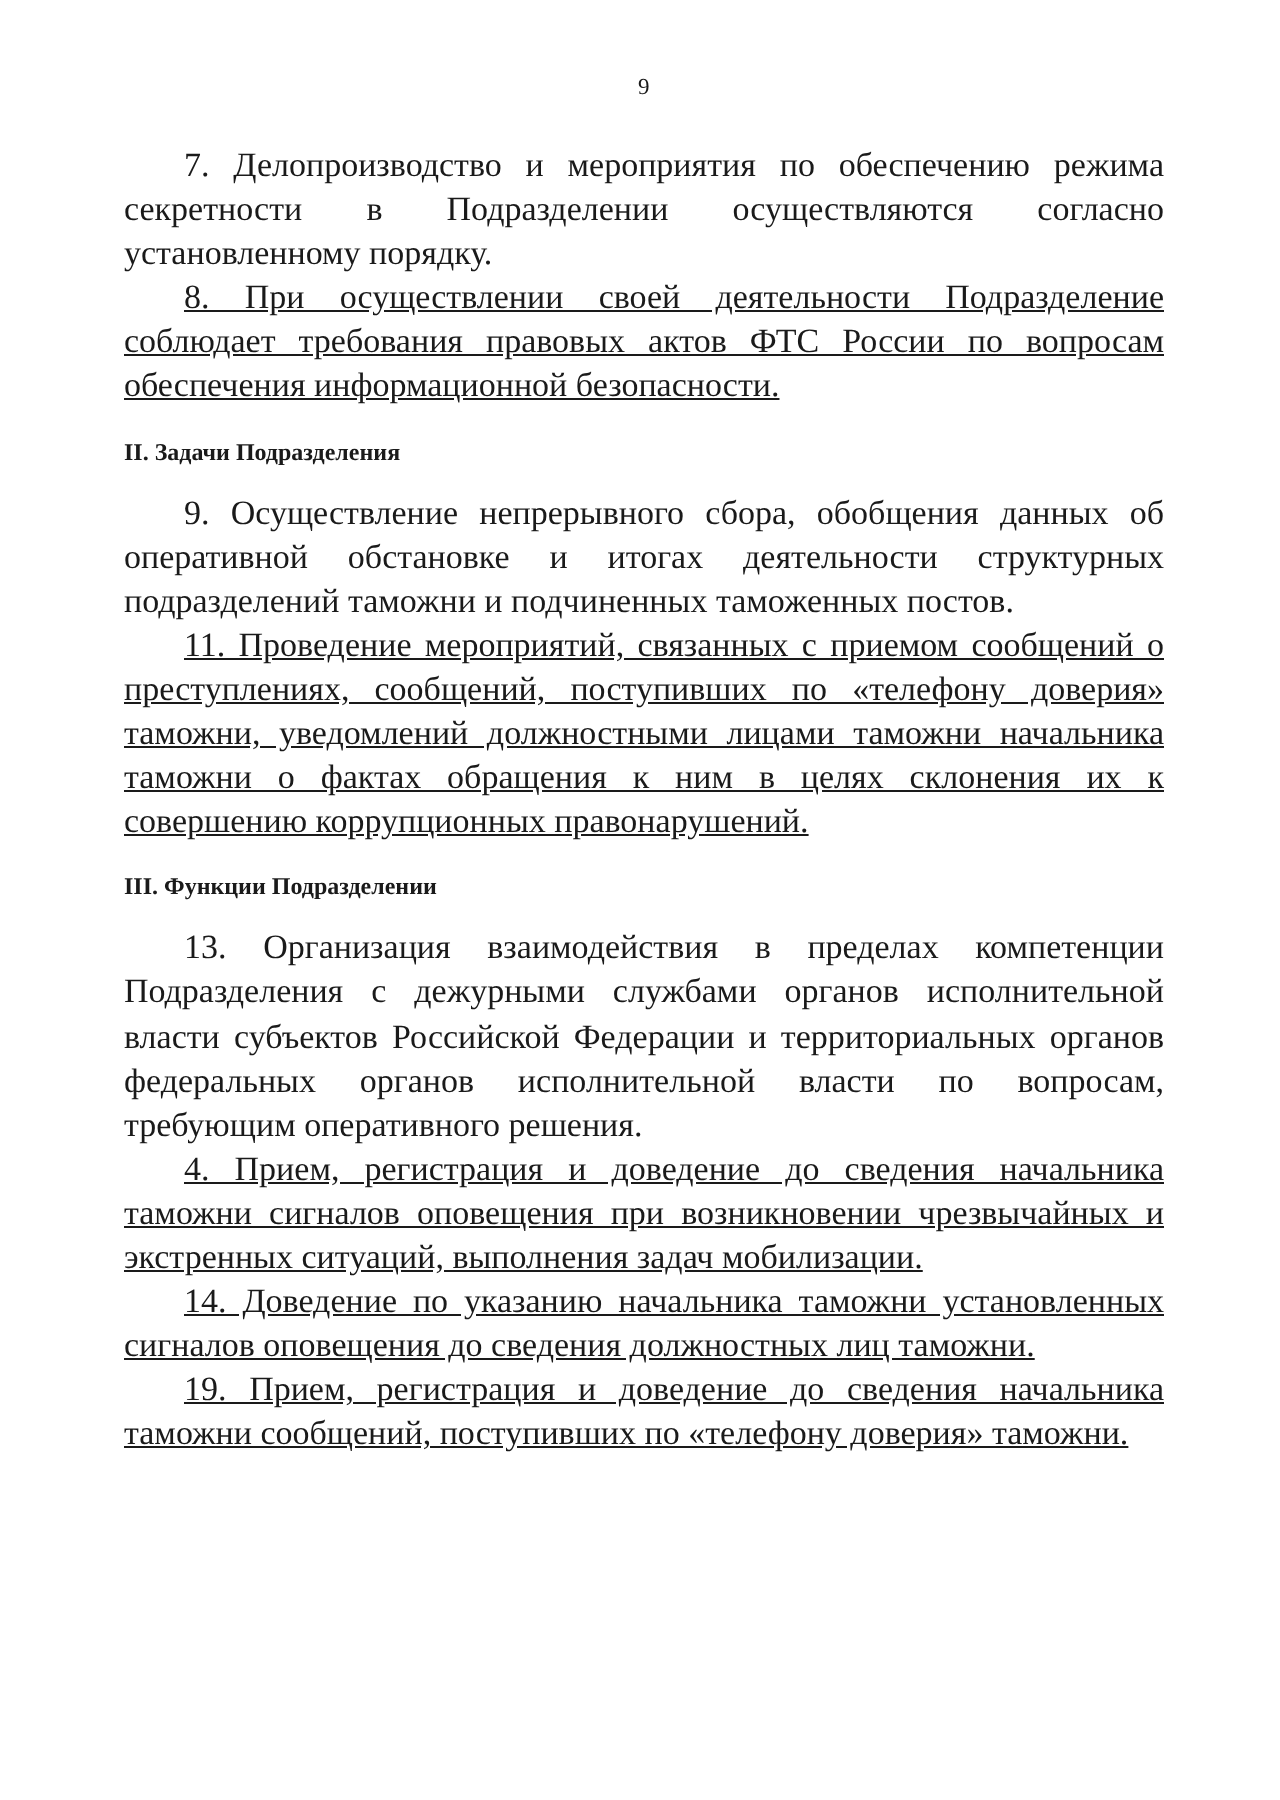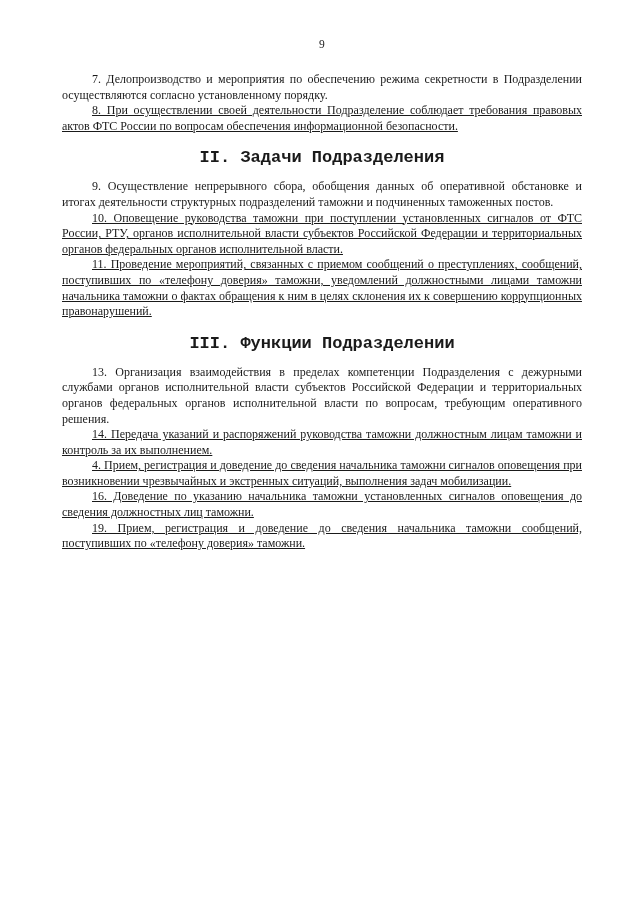--- a/index.html
+++ b/index.html
@@ -22,57 +22,53 @@
     padding: 38px 58px 40px 62px;
     background: #ffffff;
   }
   .page-number {
     text-align: center;
     font-size: 11.5px;
     margin: 0 0 22px 0;
     letter-spacing: 0.2px;
   }
   .para {
-    font-size: 12px;
+    font-size: 17px;
     line-height: 1.30;
     text-align: justify;
     text-align-last: left;
     margin: 0;
     text-indent: 30px;
     hyphens: none;
   }
   .para + .para {
     margin-top: 0px;
     text-decoration: underline;
   }
   .heading {
-    font-size: 17px;
+    font-size: 12px;
     font-weight: bold;
-    text-align: center;
     margin: 14px 0 12px 0;
-    font-family: Liberation Mono, monospace;
   }
 </style>
 </head>
 <body>
 
 <div class="page">
 
   <div class="page-number">9</div>
 
   <p class="para">7. Делопроизводство и мероприятия по обеспечению режима секретности  в Подразделении осуществляются согласно установленному порядку.</p>
   <p class="para">8. При осуществлении своей деятельности Подразделение соблюдает требования правовых актов ФТС России по вопросам обеспечения информационной безопасности.</p>
 
   <div class="heading">II. Задачи Подразделения</div>
 
   <p class="para">9. Осуществление непрерывного сбора, обобщения данных об оперативной обстановке и итогах деятельности структурных подразделений таможни и подчиненных таможенных постов.</p>
-  <p class="para">10. Оповещение руководства таможни при поступлении установленных сигналов от ФТС России, РТУ, органов исполнительной власти субъектов Российской Федерации и территориальных органов федеральных органов исполнительной власти.</p>
   <p class="para">11. Проведение мероприятий, связанных с приемом сообщений о преступлениях, сообщений, поступивших по «телефону доверия» таможни, уведомлений должностными лицами таможни начальника таможни о фактах обращения к ним в целях склонения их к совершению коррупционных правонарушений.</p>
 
   <div class="heading">III. Функции Подразделении</div>
 
   <p class="para">13. Организация взаимодействия в пределах компетенции Подразделения с дежурными службами органов исполнительной власти субъектов Российской Федерации и территориальных органов федеральных органов исполнительной власти по вопросам, требующим оперативного решения.</p>
-  <p class="para">14. Передача указаний и распоряжений руководства таможни должностным лицам таможни и контроль за их выполнением.</p>
   <p class="para">4. Прием, регистрация и доведение до сведения начальника таможни сигналов оповещения при возникновении чрезвычайных  и экстренных ситуаций, выполнения задач мобилизации.</p>
-  <p class="para">16. Доведение по указанию начальника таможни установленных сигналов оповещения до сведения должностных лиц таможни.</p>
+  <p class="para">14. Доведение по указанию начальника таможни установленных сигналов оповещения до сведения должностных лиц таможни.</p>
   <p class="para">19. Прием, регистрация и доведение до сведения начальника таможни сообщений, поступивших по «телефону доверия» таможни.</p>
 
 </div>
 
 </body></html>

